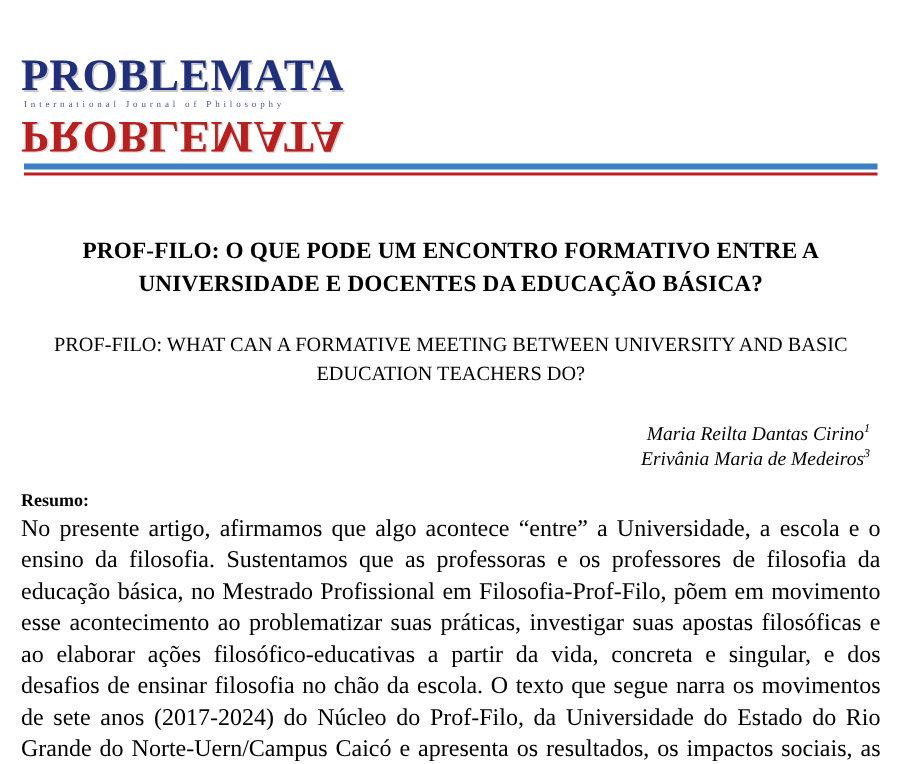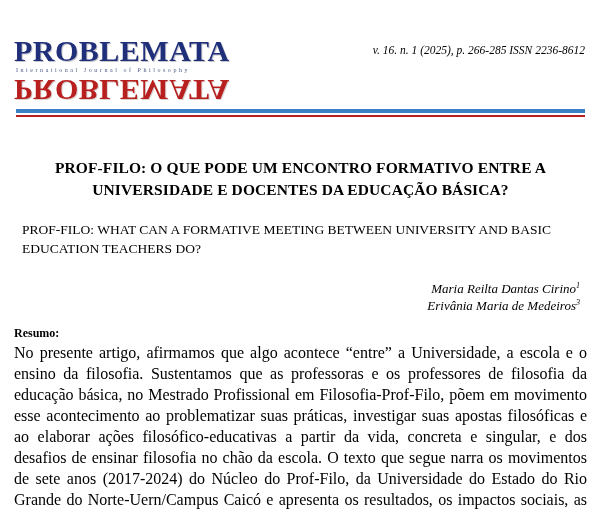--- a/index.html
+++ b/index.html
@@ -113,20 +113,21 @@
     margin: 40px 18px 0 18px;
     text-align: center;
     font-size: 15.5px;
     font-weight: 700;
     line-height: 1.42;
     letter-spacing: 0.1px;
   }
 
   .title-en {
     margin: 19px 8px 0 8px;
+    text-align: center;
     font-size: 13.5px;
     font-weight: 400;
     line-height: 1.42;
   }
 
   
   .authors {
     margin-top: 22px;
     text-align: right;
     padding-right: 7px;
@@ -172,21 +173,20 @@
 
   <div class="masthead">
 
     <div class="logo-block">
       <div class="logo-word">PROBLEMATA</div>
       <div class="logo-tagline">International Journal of Philosophy</div>
       <div class="logo-word-mirror">PROBLEMATA</div>
     </div>
 
     <div class="header-meta">
-      <div class="issue-line">v. 16. n. 1 (2025), p. 266-285  ISSN 2236-8612</div>
     </div>
 
   </div>
 
   <div class="rule-wrap">
     <div class="rule-blue"></div>
     <div class="rule-red"></div>
   </div>
 
   <h1 class="title-pt">PROF-FILO: O QUE PODE UM ENCONTRO FORMATIVO ENTRE A UNIVERSIDADE E DOCENTES DA EDUCAÇÃO BÁSICA?</h1>

